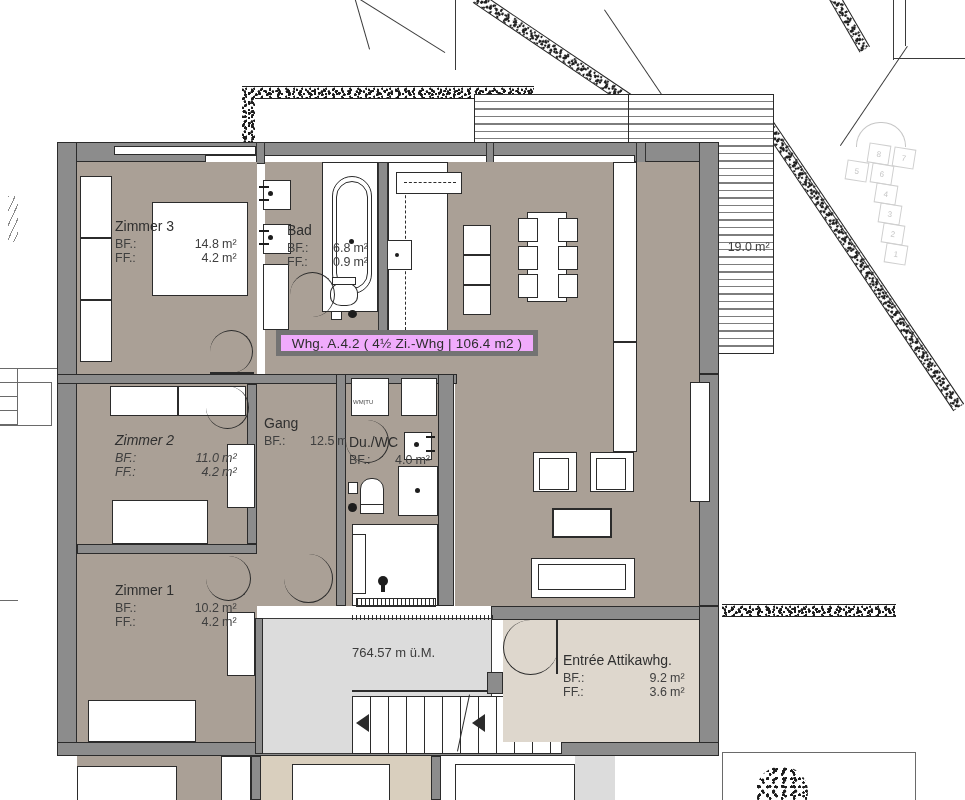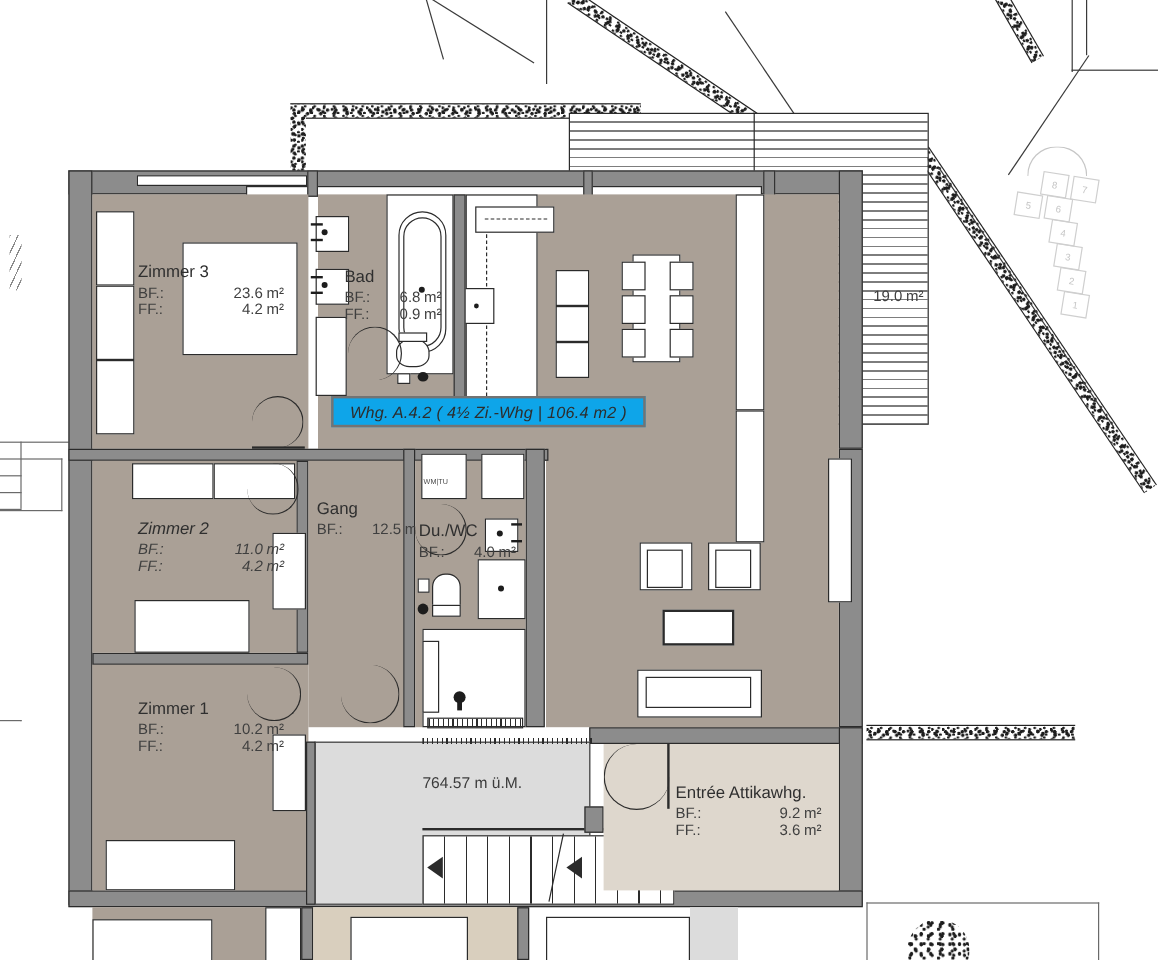--- a/index.html
+++ b/index.html
@@ -30,23 +30,23 @@
     position:absolute;font-size:34px;color:#1a1a1a;letter-spacing:.5px;
     font-family:"Liberation Sans", sans-serif;white-space:nowrap;
   }
   .rlabel{position:absolute;white-space:nowrap;color:#3a3a3a;font-size:13.5px;}
   .rname{font-size:14px;color:#2f2f2f;}
   .rrow{font-size:12.5px;color:#3f3f3f;white-space:nowrap;}
   .rkey{display:inline-block;width:46px;}
   .rval{display:inline-block;width:58px;text-align:right;}
   .runit{margin-left:3px;}
   .whg-box{
-    position:absolute;border:2px solid #737373;background:#0ea5e9;
+    position:absolute;border:5px solid #737373;background:#f0abfc;
     box-sizing:border-box;display:flex;align-items:center;justify-content:center;
-    font-size:13.5px;color:#2d2d2d;white-space:nowrap;letter-spacing:.2px;font-style:italic;
+    font-size:13.5px;color:#2d2d2d;white-space:nowrap;letter-spacing:.2px;
   }
   .elev{position:absolute;font-size:13px;color:#3c3c3c;white-space:nowrap;}
   
   .hedge{
     position:absolute;
     background-color:#ffffff;
     background-image:
       radial-gradient(circle at 10% 30%, #1d1d1d 0 1.1px, transparent 1.4px),
       radial-gradient(circle at 30% 70%, #1d1d1d 0 1.3px, transparent 1.6px),
       radial-gradient(circle at 52% 20%, #1d1d1d 0 1.0px, transparent 1.3px),
@@ -186,21 +186,21 @@
   <div class="wall-thin" style="left:486px;top:142px;width:8px;height:22px;"></div>
 
   <div class="room" style="left:77px;top:162px;width:180px;height:212px;"></div>
   <div class="white-box" style="left:80px;top:176px;width:32px;height:62px;"></div>
   <div class="white-box" style="left:80px;top:238px;width:32px;height:62px;"></div>
   <div class="white-box" style="left:80px;top:300px;width:32px;height:62px;"></div>
   <div class="white-box" style="left:152px;top:202px;width:96px;height:94px;"></div>
   <div class="rlabel" style="left:115px;top:218px;">
     <div class="rname">Zimmer 3</div>
     <div class="rrow" style="margin-top:3px;">
-      <span class="rkey">BF.:</span><span class="rval">23.6</span><span class="runit">m²</span>
+      <span class="rkey">BF.:</span><span class="rval">14.8</span><span class="runit">m²</span>
     </div>
     <div class="rrow">
       <span class="rkey">FF.:</span><span class="rval">4.2</span><span class="runit">m²</span>
     </div>
   </div>
 
   <div class="swing sw-tr" style="left:210px;top:330px;width:42px;height:42px;"></div>
   <div class="lineh" style="left:210px;top:372px;width:44px;height:2px;"></div>
 
   <div class="room" style="left:265px;top:162px;width:190px;height:212px;"></div>

